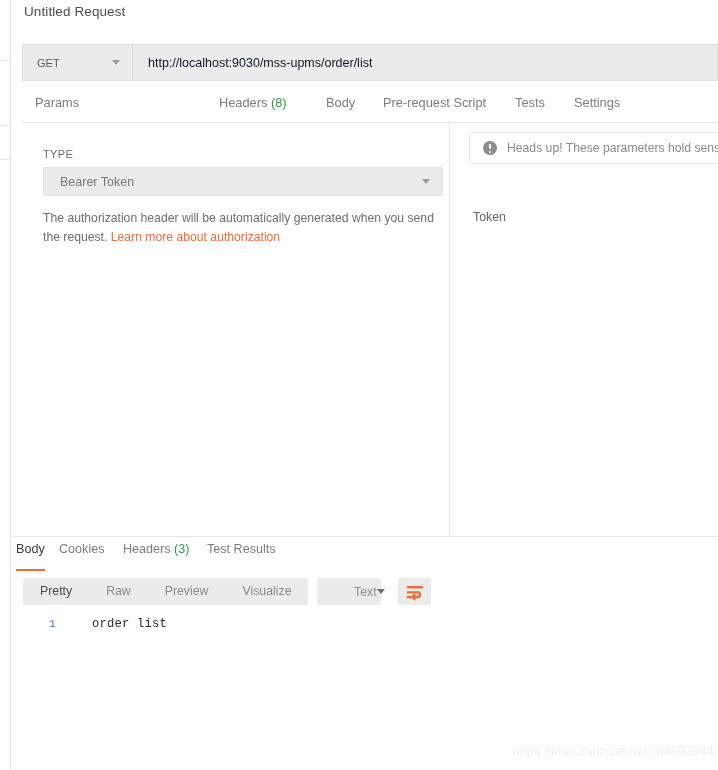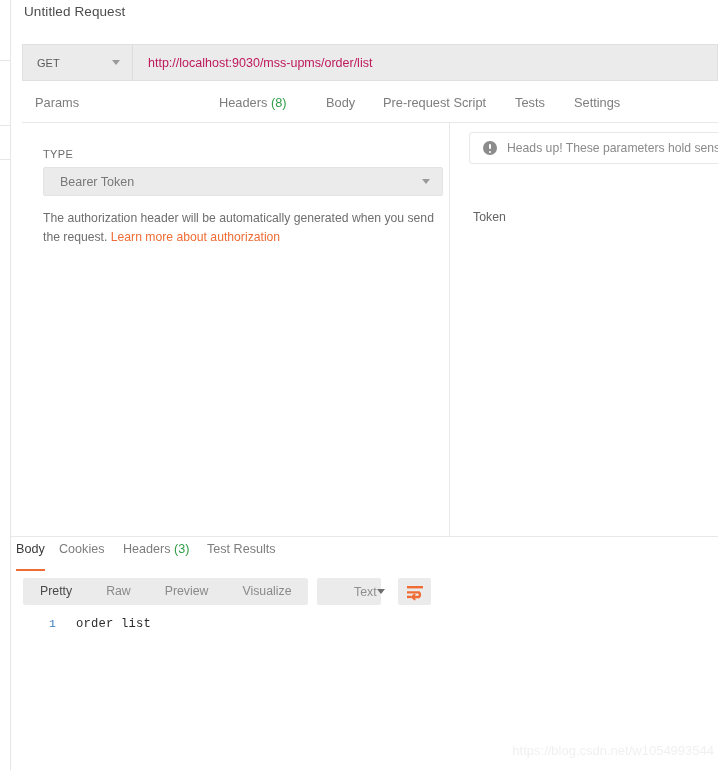--- a/index.html
+++ b/index.html
@@ -44,21 +44,21 @@
   }
   .method-label { font-size: 11px; color: #5a5a5a; }
   .caret {
     width: 0; height: 0; border-left: 4.5px solid transparent;
     border-right: 4.5px solid transparent; border-top: 5px solid #9a9a9a;
   }
   .url-box {
     flex: 1; background: #ebebeb; border: 1px solid #e0e0e0; border-left: none;
     display: flex; align-items: center; padding-left: 15px;
   }
-  .url-text { font-size: 12.5px; color: #be185d; }
+  .url-text { font-size: 12.5px; color: #0f172a; }
 
   
   .tab-row {
     position: absolute; left: 11px; top: 95px; right: 0; height: 28px;
   }
   .tab {
     position: absolute; top: 0; height: 28px;
     font-size: 12.8px; color: #7d7d7d; white-space: nowrap;
     padding-bottom: 21px; cursor: pointer;
   }
@@ -174,21 +174,21 @@
     background: #ebebeb; border-radius: 2px; cursor: pointer;
   }
 
   .code-area { position: absolute; left: 12px; top: 80px; right: 0; }
   .code-line { display: flex; align-items: baseline; }
   .ln {
     width: 33px; text-align: right; font-size: 11.5px; color: #3a7bbf;
     font-family: "Liberation Mono", monospace;
   }
   .code-txt {
-    margin-left: 20px; font-size: 12.2px; color: #2b2b2b;
+    margin-left: 36px; font-size: 12.2px; color: #2b2b2b;
     font-family: "Liberation Mono", monospace; letter-spacing: .2px;
   }
 
   .watermark {
     position: absolute; right: 4px; bottom: 12px;
     font-size: 13px; color: #f0f0f0; white-space: nowrap;
     font-family: "Liberation Sans", sans-serif;
   }
 </style>
 </head>

